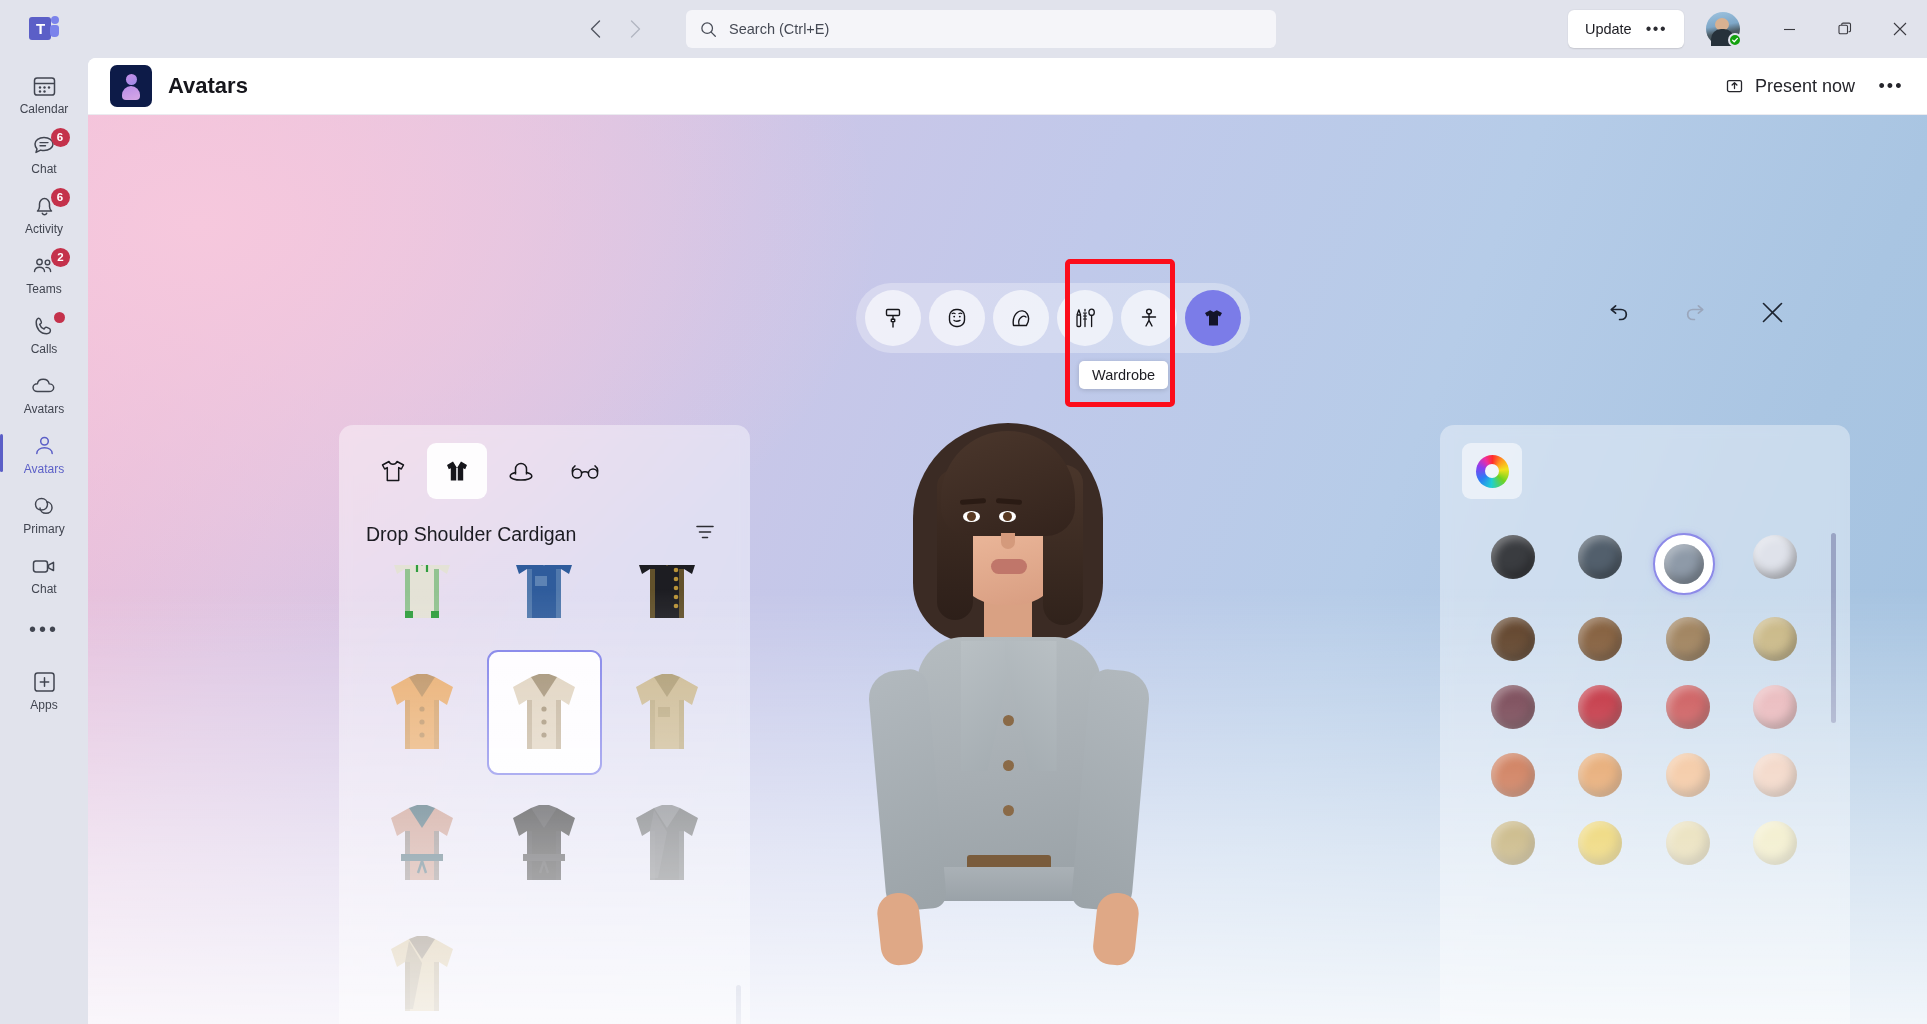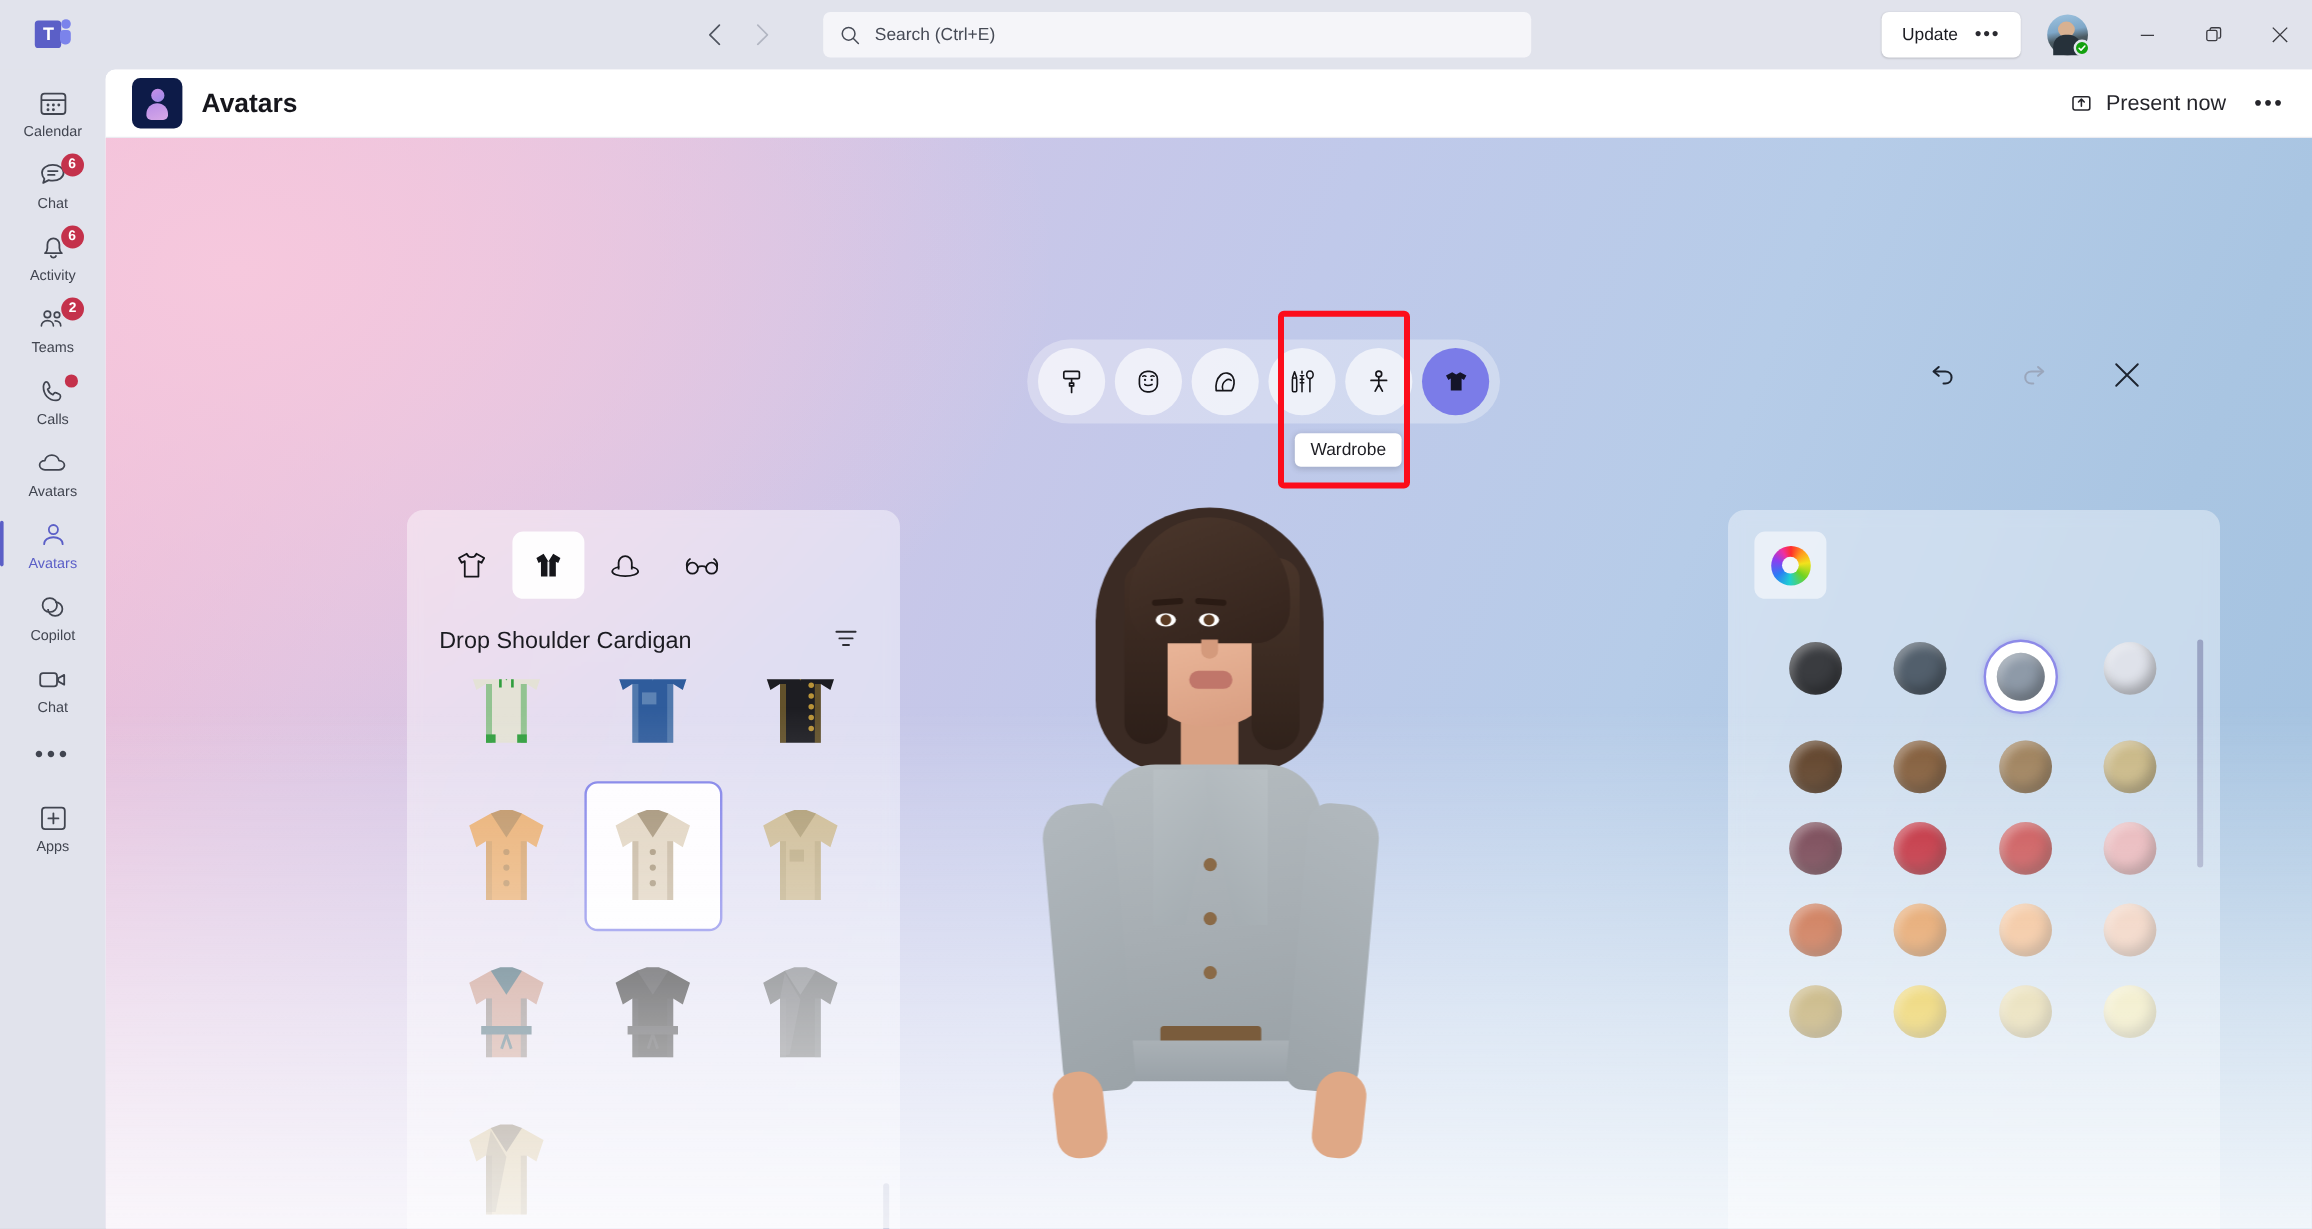--- a/index.html
+++ b/index.html
@@ -547,21 +547,21 @@
         <div class="rail-lbl">Avatars</div>
       </div>
 
       <div class="rail-item">
         <div class="rail-ico">
           <svg width="26" height="24" viewBox="0 0 26 24" fill="none">
             <path d="M10.5 4.5c3.5 0 6 2.5 6 5.8s-2.5 5.7-6 5.7-6-2.4-6-5.7 2.5-5.8 6-5.8z" stroke="currentColor" stroke-width="1.45"></path>
             <path d="M15 7.8c3.5 0 6 2.4 6 5.7s-2.5 5.8-6 5.8-6-2.5-6-5.8" stroke="currentColor" stroke-width="1.45"></path>
           </svg>
         </div>
-        <div class="rail-lbl">Copilot</div>
+        <div class="rail-lbl">Primary</div>
       </div>
 
       <div class="rail-item">
         <div class="rail-ico">
           <svg width="27" height="20" viewBox="0 0 27 20" fill="none">
             <rect x="2.5" y="5" width="14" height="11" rx="2.4" stroke="currentColor" stroke-width="1.5"></rect>
             <path d="M17.5 9.2l5-2.8v8.2l-5-2.8z" stroke="currentColor" stroke-width="1.5" stroke-linejoin="round"></path>
           </svg>
         </div>
         <div class="rail-lbl">Chat</div>

